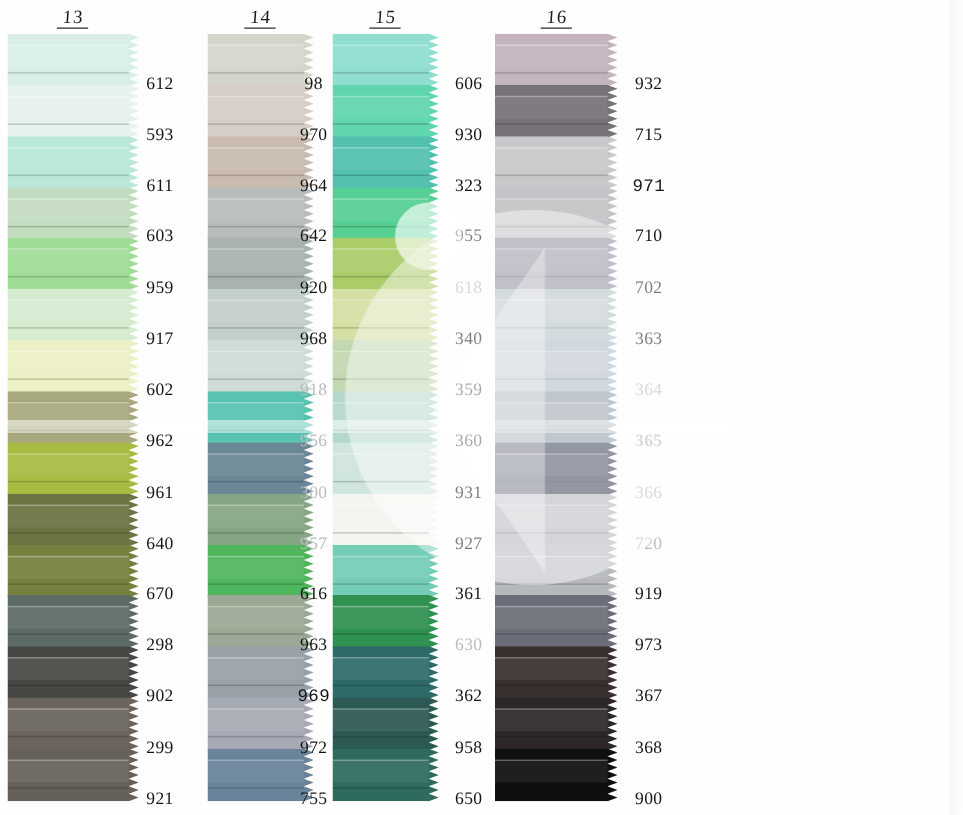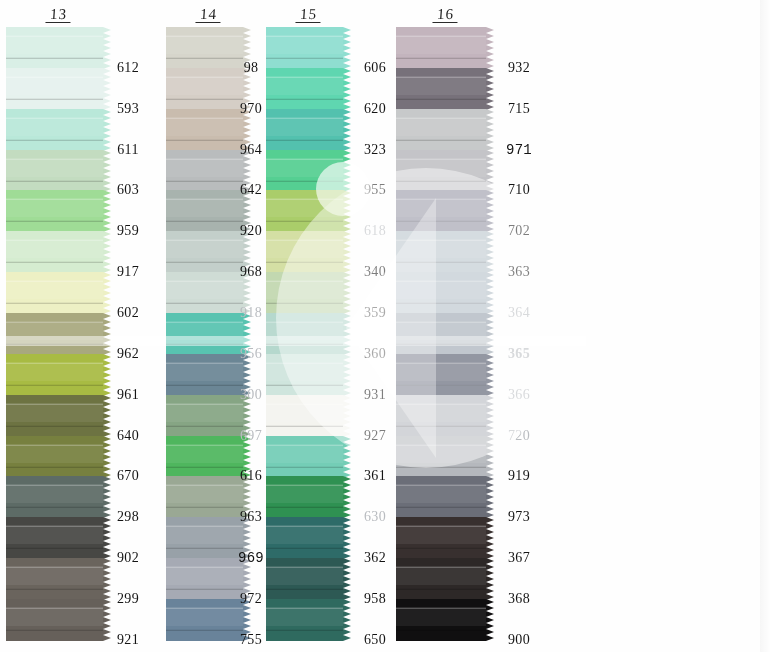--- a/index.html
+++ b/index.html
@@ -383,21 +383,21 @@
   <div class="nums" id="nums-1" style="left: 228px; width: 46px; top: 47.4333px;">
       <div class="num" style="height: 40.8667px;">98</div>
       <div class="num" style="height: 40.8667px;">970</div>
       <div class="num" style="height: 40.8667px;">964</div>
       <div class="num" style="height: 40.8667px;">642</div>
       <div class="num" style="height: 40.8667px;">920</div>
       <div class="num" style="height: 40.8667px;">968</div>
       <div class="num faded" style="height: 40.8667px;">918</div>
       <div class="num faded" style="height: 40.8667px;">956</div>
       <div class="num faded" style="height: 40.8667px;">300</div>
-      <div class="num faded" style="height: 40.8667px;">697</div>
+      <div class="num faded" style="height: 40.8667px;">957</div>
       <div class="num" style="height: 40.8667px;">616</div>
       <div class="num" style="height: 40.8667px;">963</div>
       <div class="num" style="height: 40.8667px; font-family: Liberation Mono, monospace;">969</div>
       <div class="num" style="height: 40.8667px;">972</div>
       <div class="num" style="height: 40.8667px;">755</div>
     </div>
 
   <div class="col" id="col-2" style="left:266px;width:85px;">
     <div class="col-head"><span>15</span></div>
     <div class="stack" id="stack-2">
@@ -518,21 +518,21 @@
             <polygon points="0,0 77,0 85,2.9904761904761905 77,5.980952380952381 85,8.971428571428572 77,11.961904761904762 85,14.952380952380953 77,17.942857142857143 85,20.933333333333334 77,23.923809523809524 85,26.914285714285715 77,29.904761904761905 85,32.8952380952381 77,35.885714285714286 85,38.87619047619047 77,41.86666666666667 0,41.86666666666667" fill="#2f6a5f"></polygon>
             <rect x="0" y="8.581999999999999" width="77" height="1.2" fill="#ffffff" opacity="0.35"></rect>
             <rect x="0" y="30.65" width="77" height="1.2" fill="#000000" opacity="0.18"></rect>
             <rect x="0" y="9.808" width="77" height="17.163999999999998" fill="#ffffff" opacity="0.07"></rect>
           </svg>
         </div>
       </div>
   </div>
   <div class="nums" id="nums-2" style="left: 352px; width: 46px; top: 47.4333px;">
       <div class="num" style="height: 40.8667px;">606</div>
-      <div class="num" style="height: 40.8667px;">620</div>
+      <div class="num" style="height: 40.8667px;">930</div>
       <div class="num" style="height: 40.8667px;">323</div>
       <div class="num" style="height: 40.8667px;">955</div>
       <div class="num faded" style="height: 40.8667px;">618</div>
       <div class="num" style="height: 40.8667px;">340</div>
       <div class="num" style="height: 40.8667px;">359</div>
       <div class="num" style="height: 40.8667px;">360</div>
       <div class="num" style="height: 40.8667px;">931</div>
       <div class="num" style="height: 40.8667px;">927</div>
       <div class="num" style="height: 40.8667px;">361</div>
       <div class="num faded" style="height: 40.8667px;">630</div>

